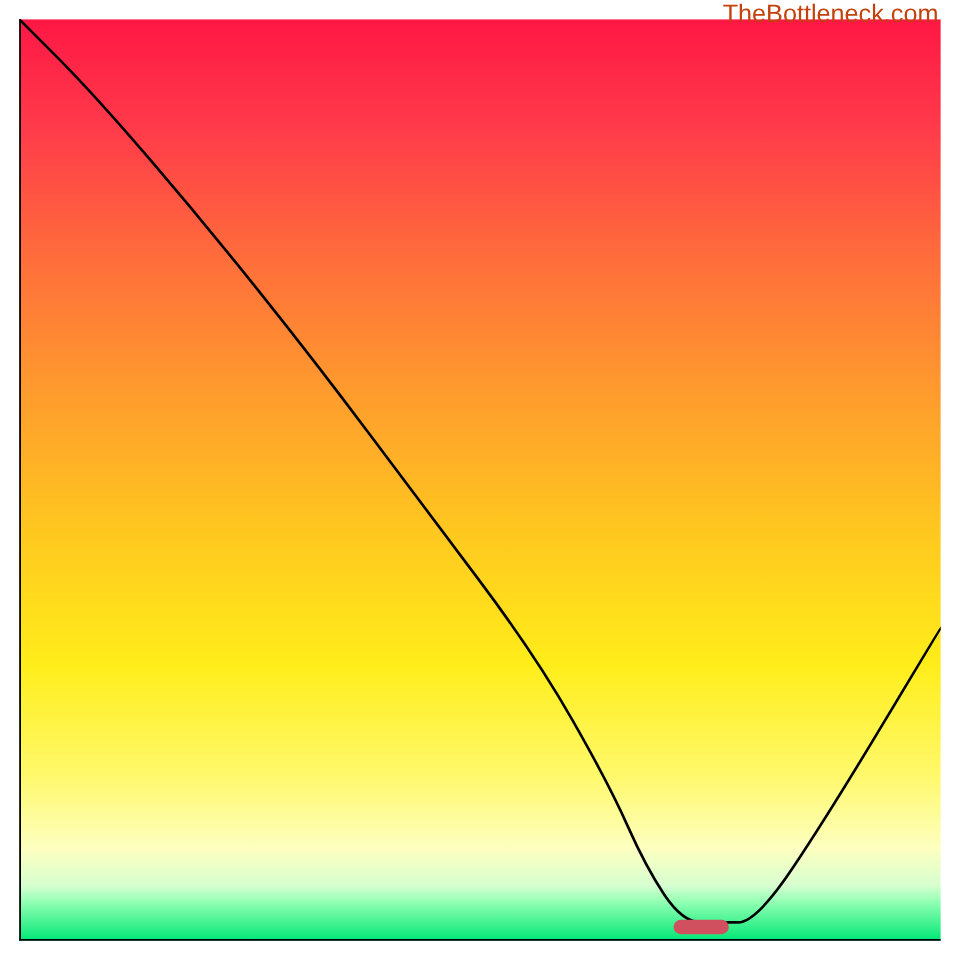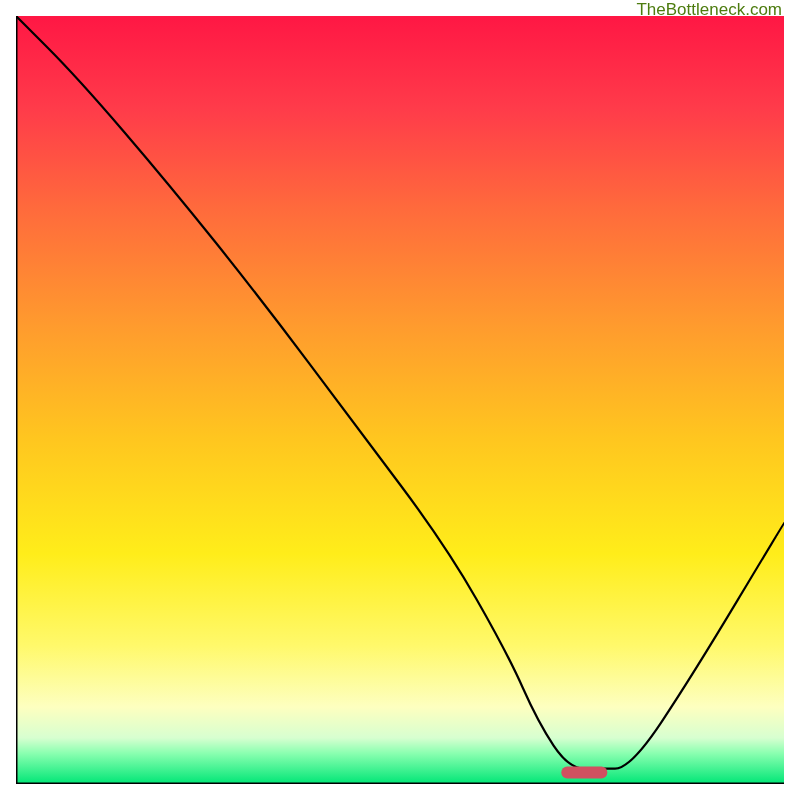--- a/index.html
+++ b/index.html
@@ -19,23 +19,23 @@
     position: absolute;
     left: 16px;
     top: 16px;
     width: 768px;
     height: 768px;
   }
   .watermark {
     position: absolute;
     top: 0px;
     right: 18px;
-    font-size: 17px;
+    font-size: 21px;
     font-weight: 500;
-    color: #4d7c0f;
+    color: #c2410c;
     z-index: 50;
   }
   svg {
     display: block;
   }
 </style>
 </head>
 <body>
 
 <div class="chart-container">

